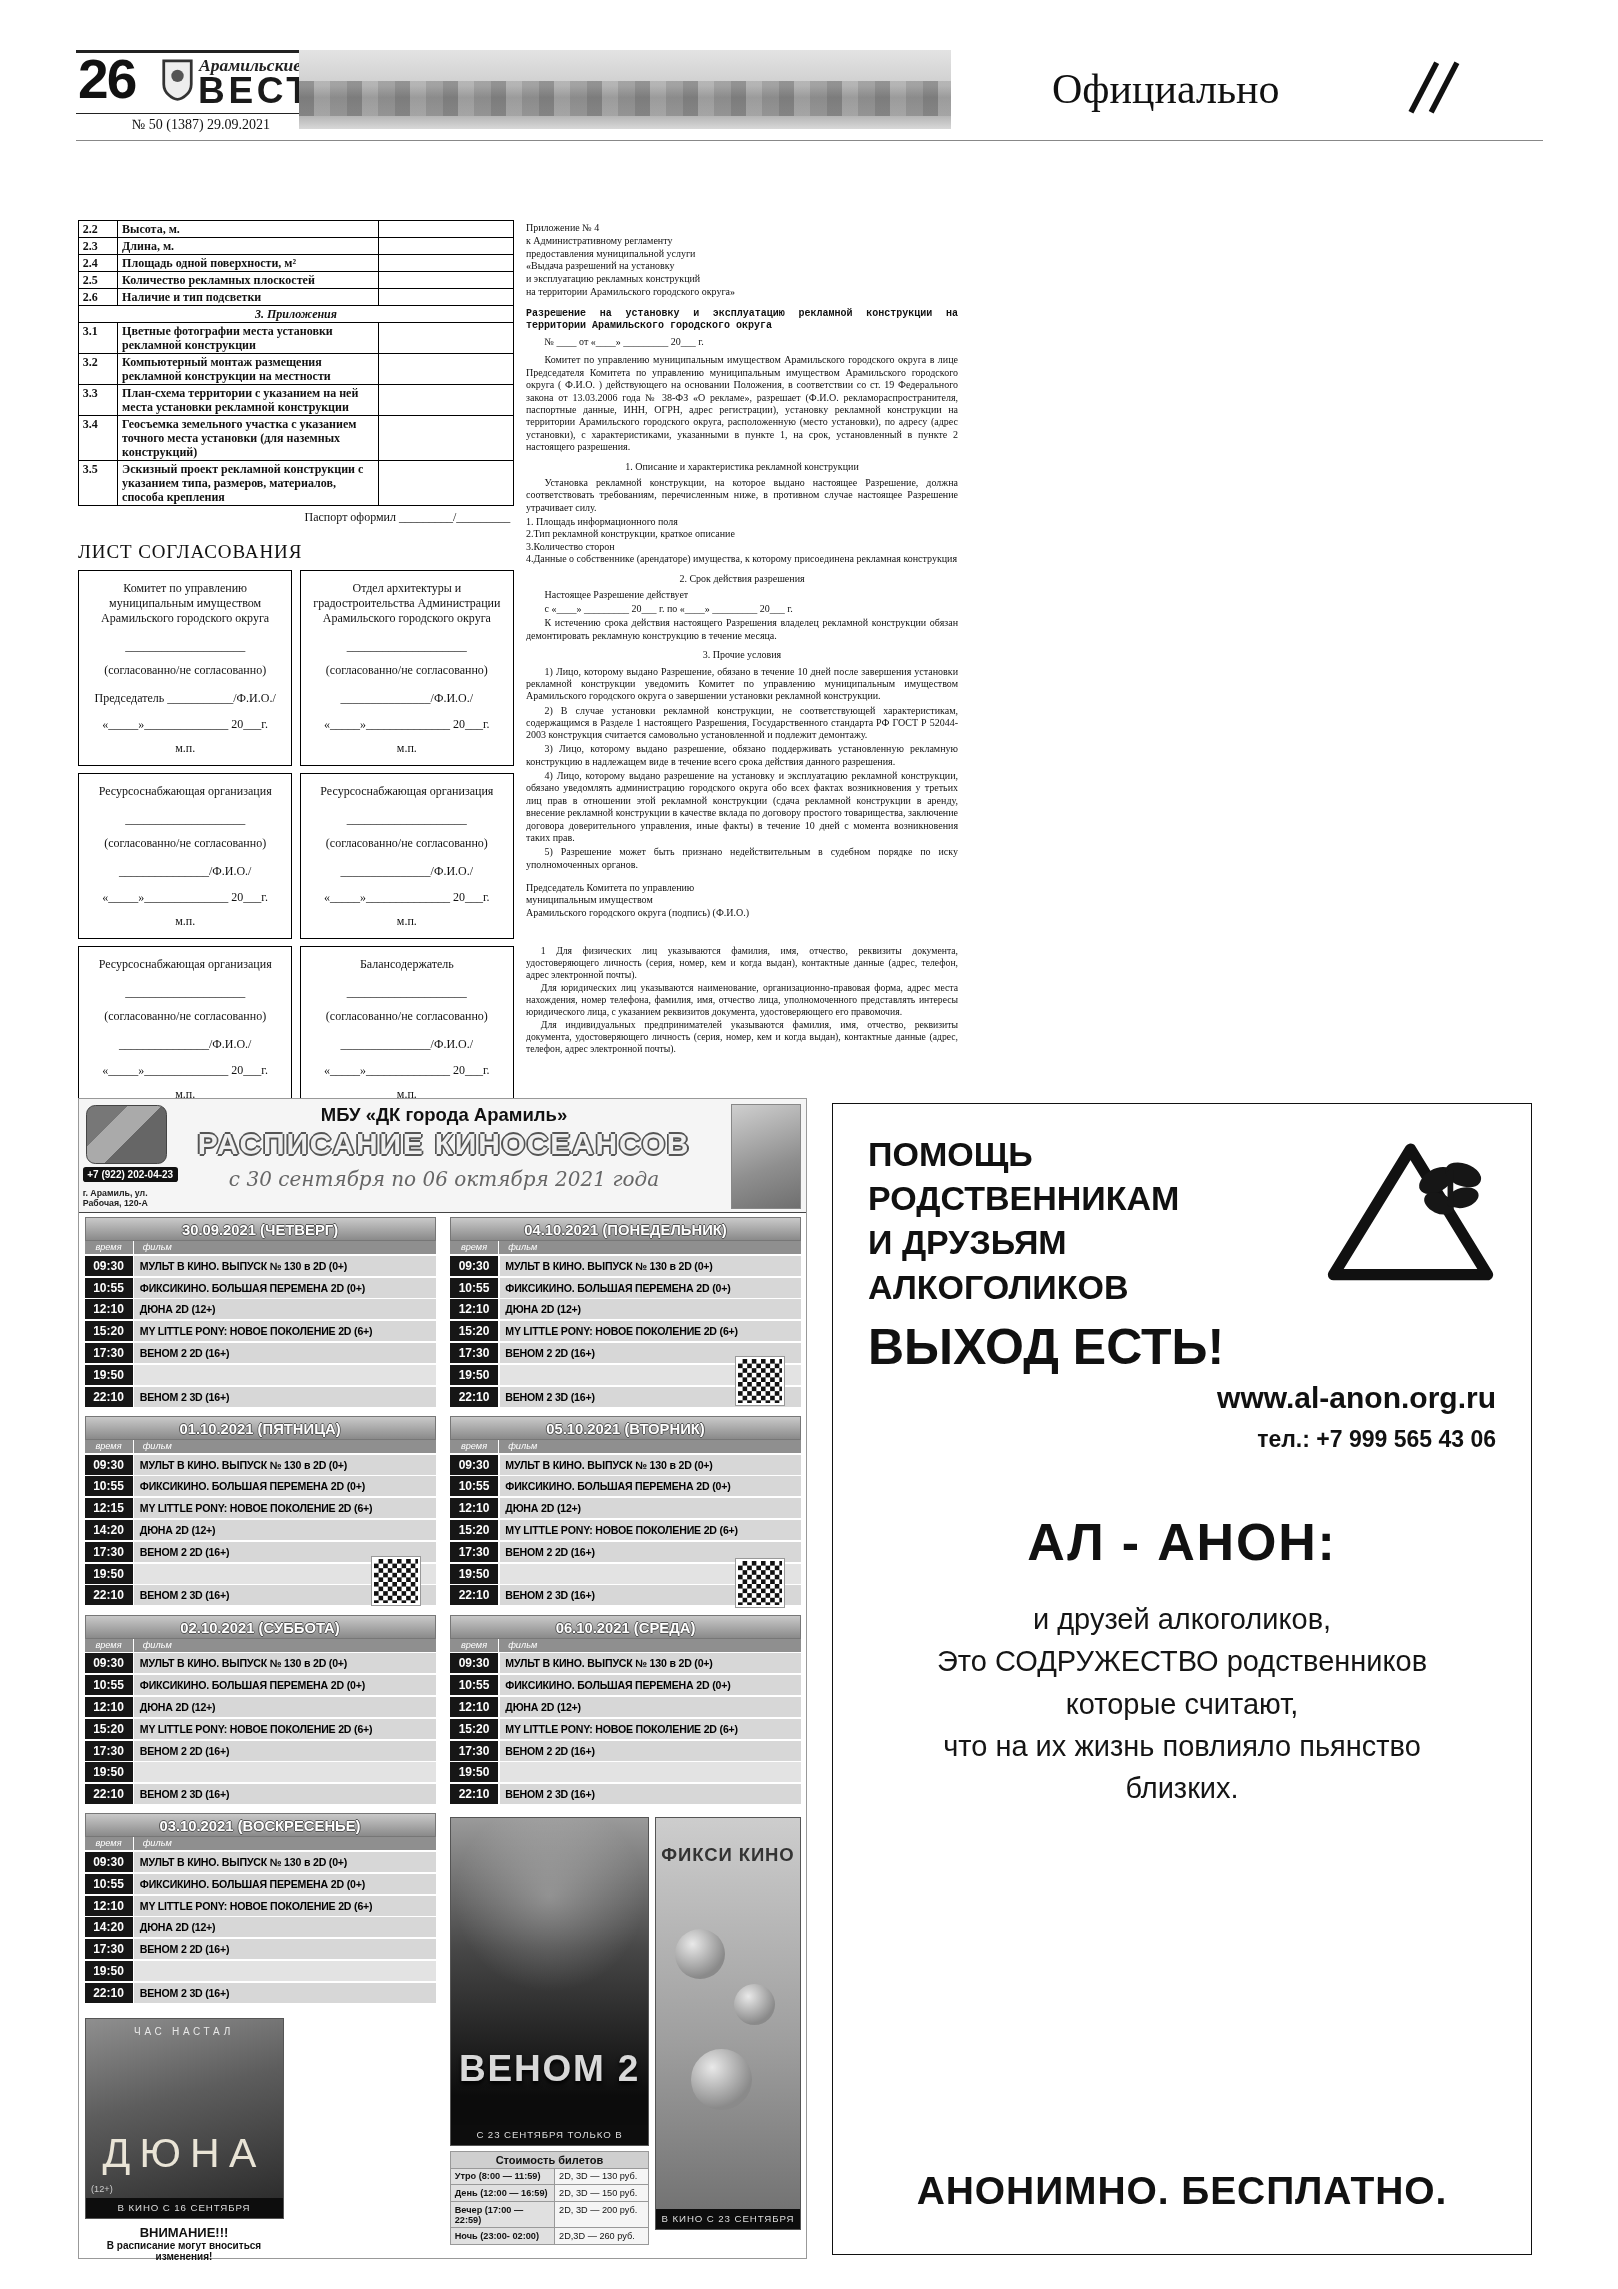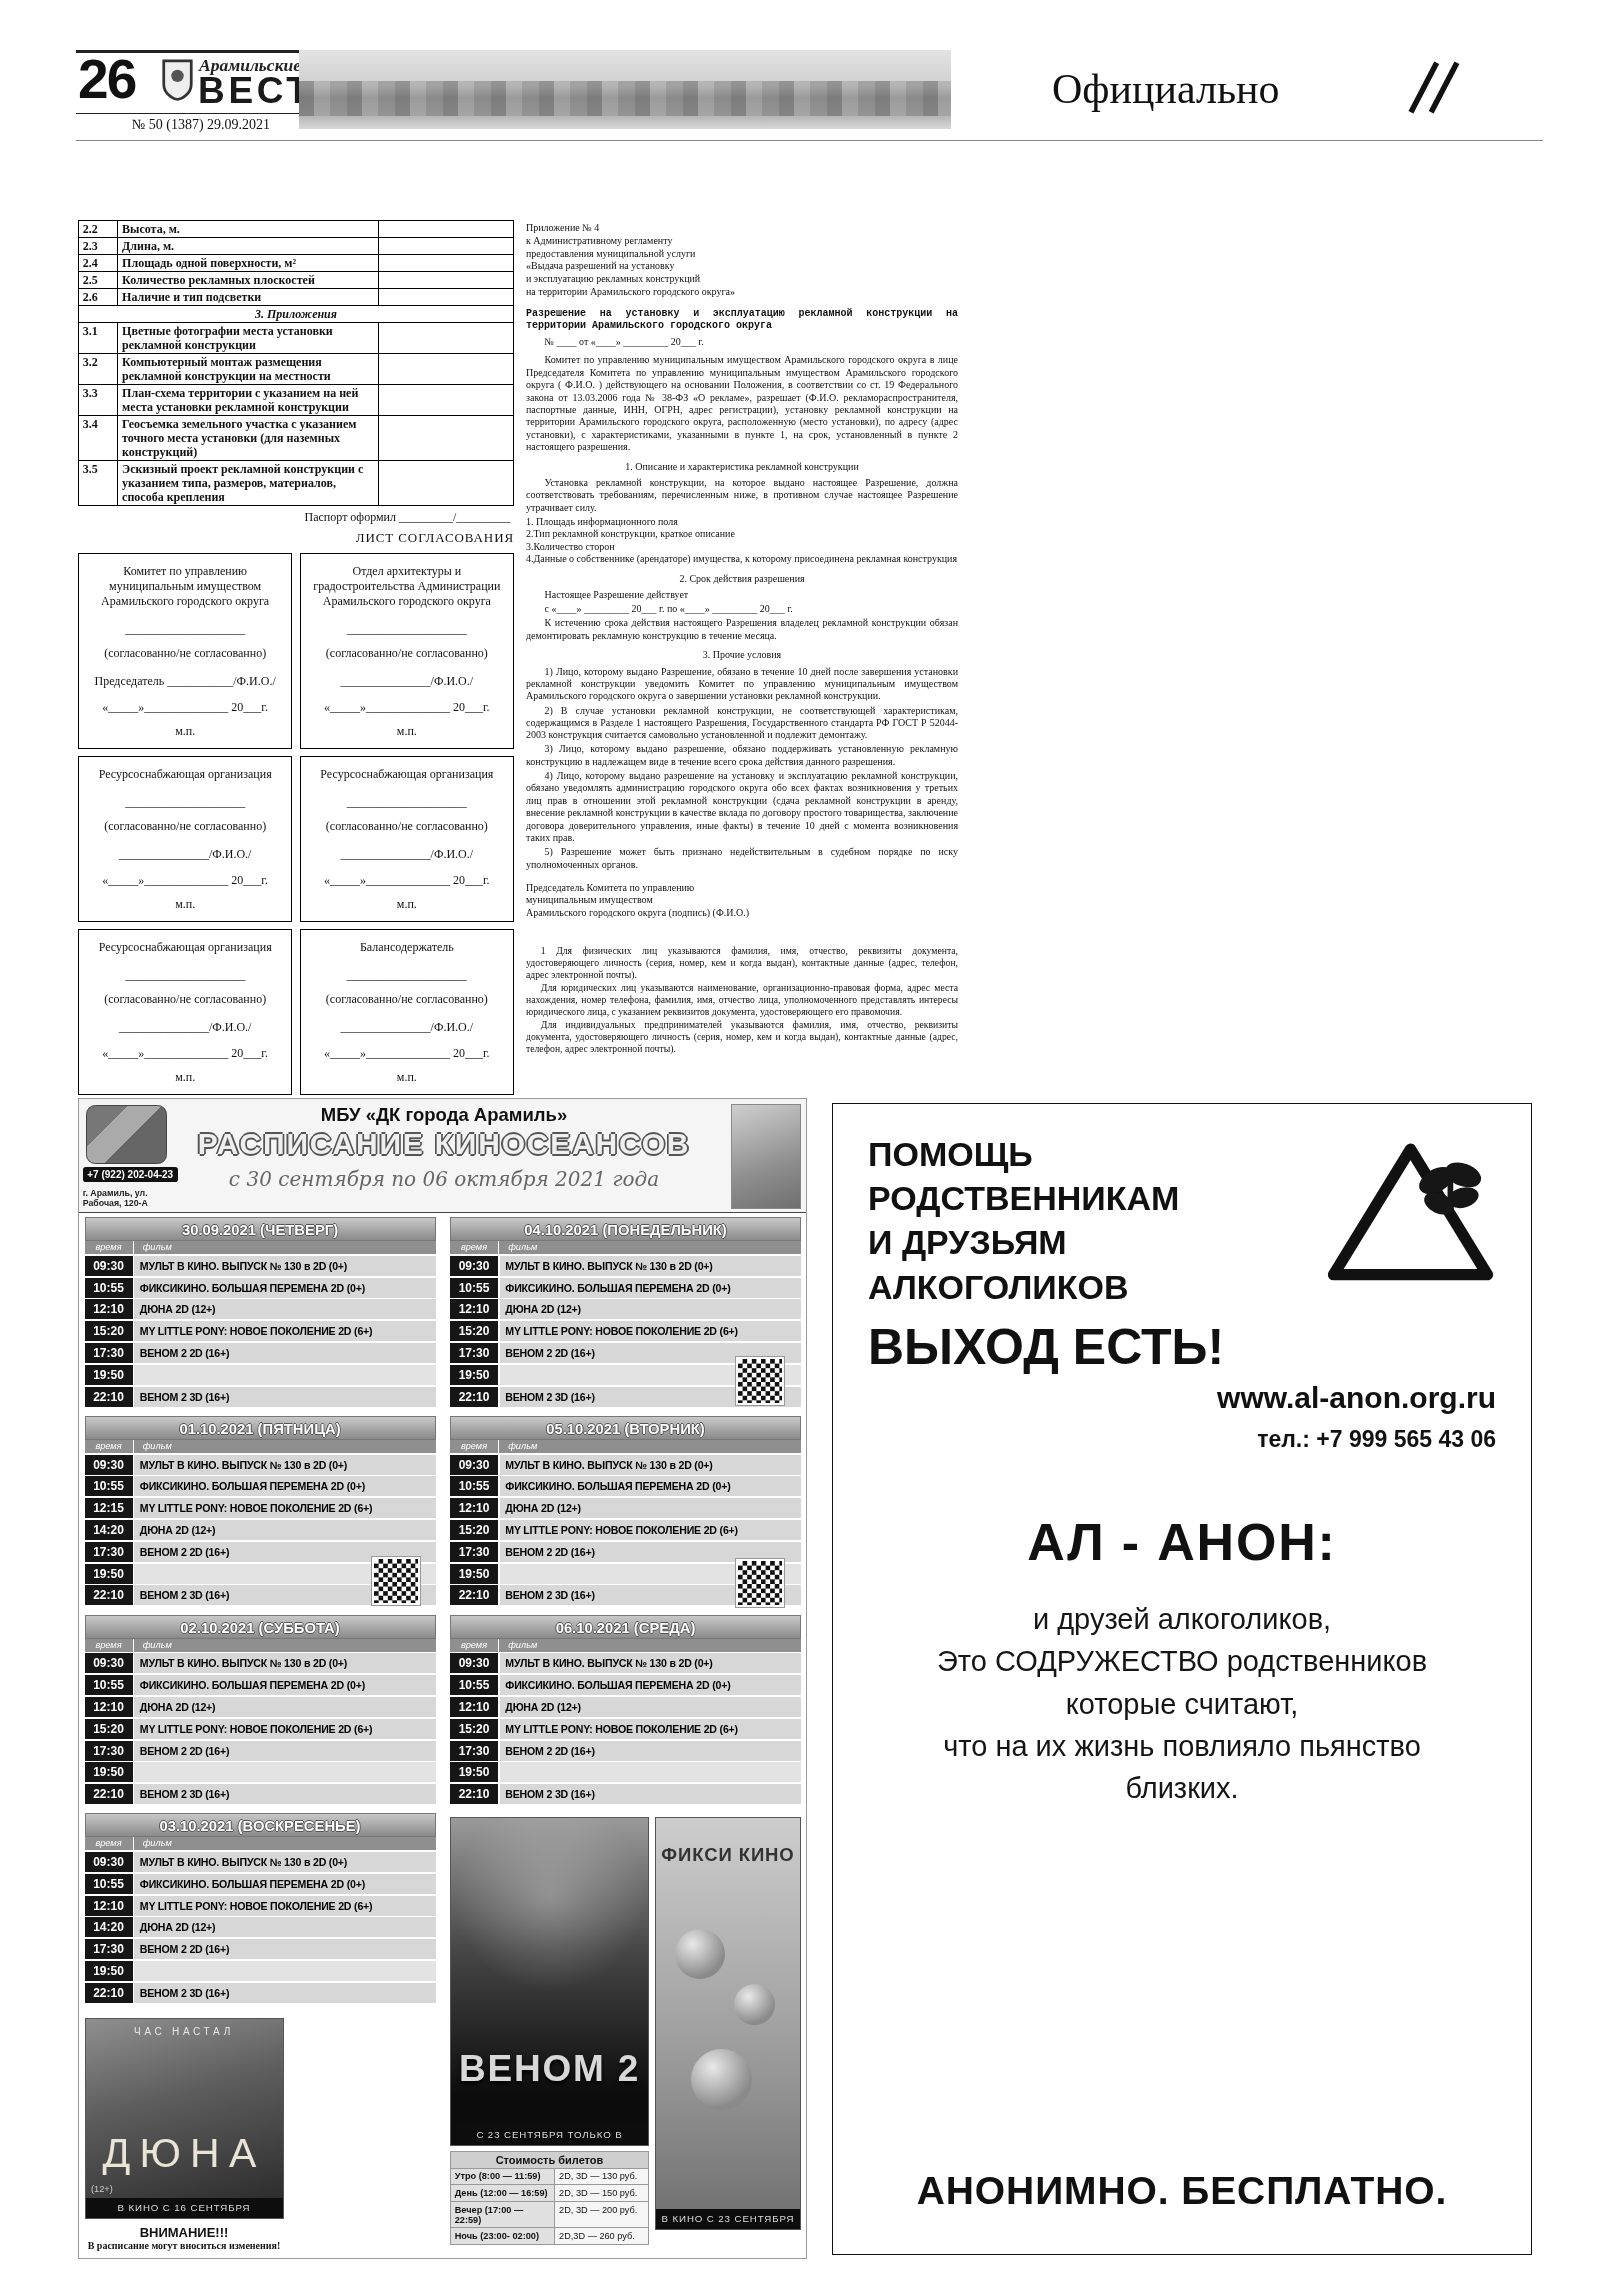--- a/index.html
+++ b/index.html
@@ -24,21 +24,21 @@
   .hdr-rule-bot{left:76px;top:140px;width:1467px;height:0.9px;background:#888;}
 
   
   .col-left{left:78px;top:220px;width:436px;font-size:12px;}
   table.spec{width:100%;border-collapse:collapse;}
   table.spec td{border:0.9px solid #000;padding:0.9px 3.7px;vertical-align:top;line-height:1.18;font-weight:bold;}
   td.num{width:31px;}
   td.val{width:127px;}
   td.sec{text-align:center;font-style:italic;}
   .passport{margin-top:3.7px;text-align:right;padding-right:3.7px;}
-  .agree-title{margin-top:5px;text-align:right;letter-spacing:0.9px;font-size:13px;}
+  .agree-title{margin-top:16px;text-align:left;letter-spacing:0.9px;font-size:19px;}
   .agree-grid{display:grid;grid-template-columns:1fr 1fr;gap:7.4px;margin-top:7.4px;}
   .agree-box{border:0.9px solid #000;padding:9.2px 7.4px;text-align:center;min-height:137px;display:flex;flex-direction:column;}
   .agree-box:nth-child(-n+2){min-height:159px;}
   .ab-title{line-height:1.25;}
   .ab-blank{margin-top:13px;}
   .ab-agree{margin-top:9px;}
   .ab-sign{margin-top:13px;}
   .ab-date{margin-top:11px;}
   .ab-mp{margin-top:9.2px;}
 
@@ -88,21 +88,21 @@
       background:repeating-conic-gradient(#111 0% 25%,#fff 0% 50%) 0 0/9.2px 9.2px;}
   .qr1{left:293px;top:458px;} .qr2{left:657px;top:258px;} .qr3{left:657px;top:460px;}
 
   .poster{position:absolute;overflow:hidden;border:0.9px solid #555;box-sizing:border-box;}
   .poster-dune{left:5.5px;top:919px;width:199px;height:201px;background:linear-gradient(165deg,#8f8f8f 0%,#5d5d5d 40%,#262626 100%);}
   .p-tag{position:absolute;top:7.4px;width:100%;text-align:center;font-size:10px;letter-spacing:3.7px;color:#e8e8e8;}
   .p-title-dune{position:absolute;bottom:41px;width:100%;text-align:center;font-size:41px;font-weight:300;letter-spacing:9.2px;color:#e9e4d6;}
   .p-rating{position:absolute;left:5.5px;bottom:24px;font-size:9.2px;color:#ccc;}
   .p-release{position:absolute;bottom:0;width:100%;height:20px;line-height:20px;background:#0d0d0d;color:#ddd;font-size:9.7px;text-align:center;letter-spacing:0.9px;}
   .cin-notice{position:absolute;left:5.5px;top:1126px;width:199px;text-align:center;font-weight:800;}
-  .cin-notice .n1{font-size:13px;} .cin-notice .n2{font-size:10px;font-family:Liberation Serif, serif;}
+  .cin-notice .n1{font-size:13px;} .cin-notice .n2{font-size:10px;}
   .poster-venom{left:371px;top:718px;width:199px;height:329px;background:linear-gradient(180deg,#9a9a9a 0%,#474747 40%,#0c0c0c 85%);}
   .poster-venom::before{content:"";position:absolute;left:0;top:0;width:100%;height:60%;
         background:radial-gradient(circle at 50% 40%,rgba(255,255,255,.28),transparent 62%);}
   .p-title-venom{position:absolute;bottom:55px;width:100%;text-align:center;font-size:37px;font-weight:800;letter-spacing:1.8px;color:#d8d8d8;text-shadow:0 2.8px 4.6px #000;}
   .prices{position:absolute;left:371px;top:1052px;width:199px;}
   .prices-title{border:0.9px solid #999;background:#cfcfcf;font-size:11px;font-weight:bold;text-align:center;padding:1.8px 0;}
   .price-row{display:flex;border:0.9px solid #999;border-top:0;font-size:9.2px;}
   .pr-time{width:96px;background:#e0e0e0;padding:2.8px 3.7px;border-right:0.9px solid #999;font-weight:bold;}
   .pr-val{flex:1;padding:2.8px 3.7px;background:#f5f5f5;}
   .poster-fiksi{left:576px;top:718px;width:146px;height:413px;background:linear-gradient(180deg,#cdcdcd,#9e9e9e 55%,#6e6e6e);}

